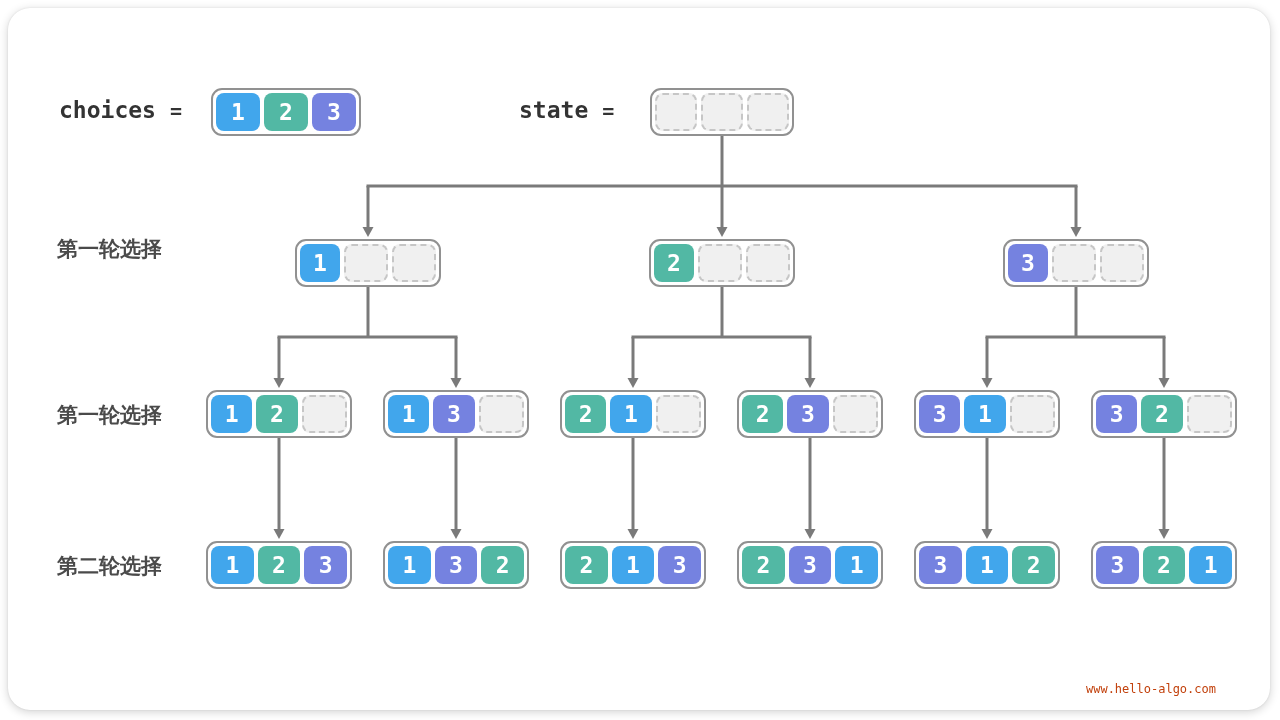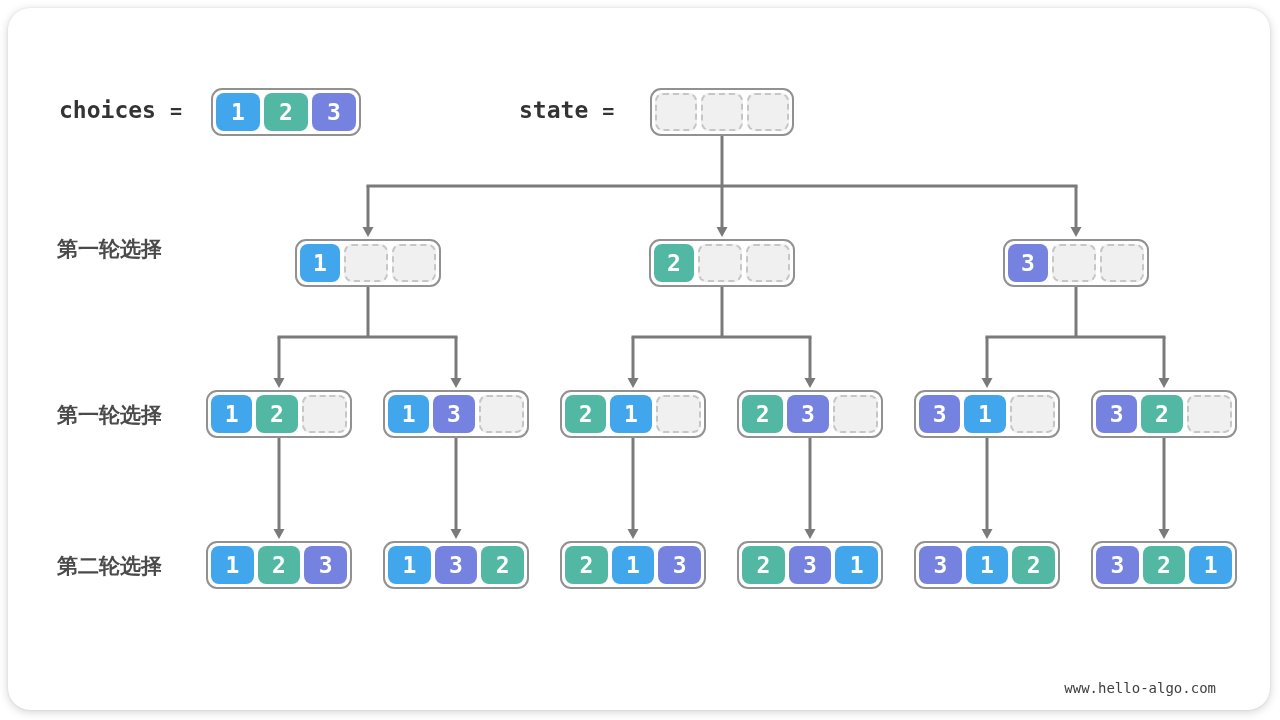--- a/index.html
+++ b/index.html
@@ -75,22 +75,22 @@
   }
   .cell.empty {
     background: #f0f0f0;
     border: 2px dashed #c6c6c6;
   }
   #watermark {
     position: absolute;
     right: 64px;
     bottom: 24px;
     font-family: "DejaVu Sans Mono", "Liberation Mono", monospace;
-    font-size: 14px;
-    color: #404040;
+    font-size: 12px;
+    color: #c2410c;
   }
 </style>
 </head>
 <body>
 
 <div id="card"></div>
 
 <svg id="connectors">
     <line x1="722" y1="136" x2="722" y2="186" stroke="#7a7a7a" stroke-width="3"></line>
     <line x1="368" y1="186" x2="1076" y2="186" stroke="#7a7a7a" stroke-width="3" stroke-linecap="square"></line>

